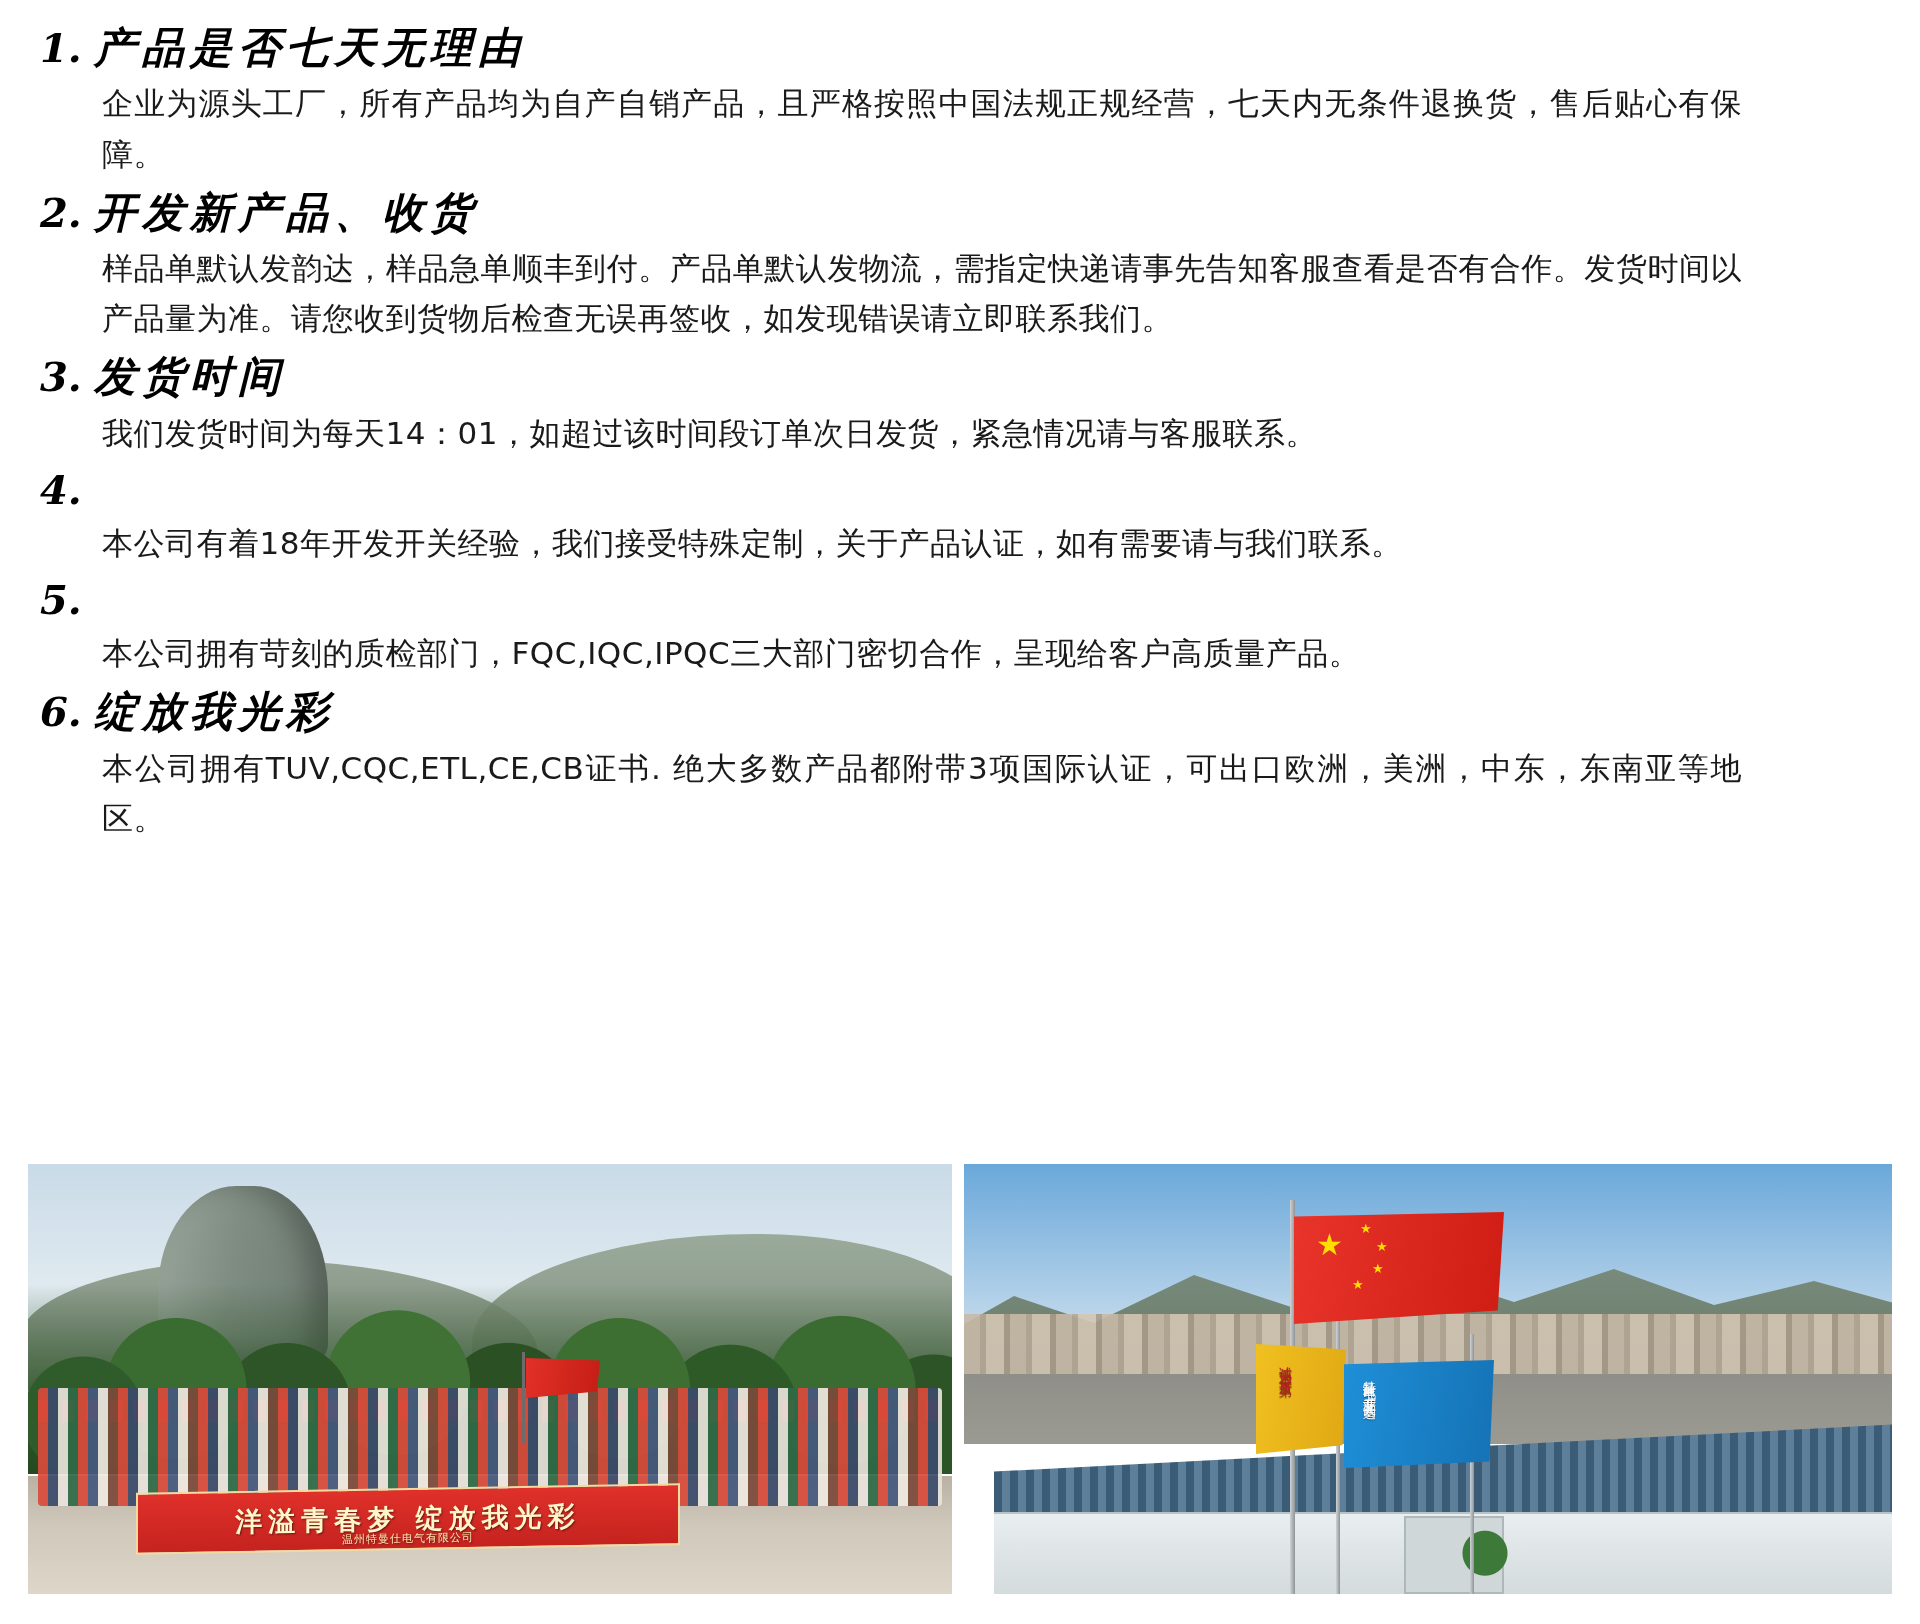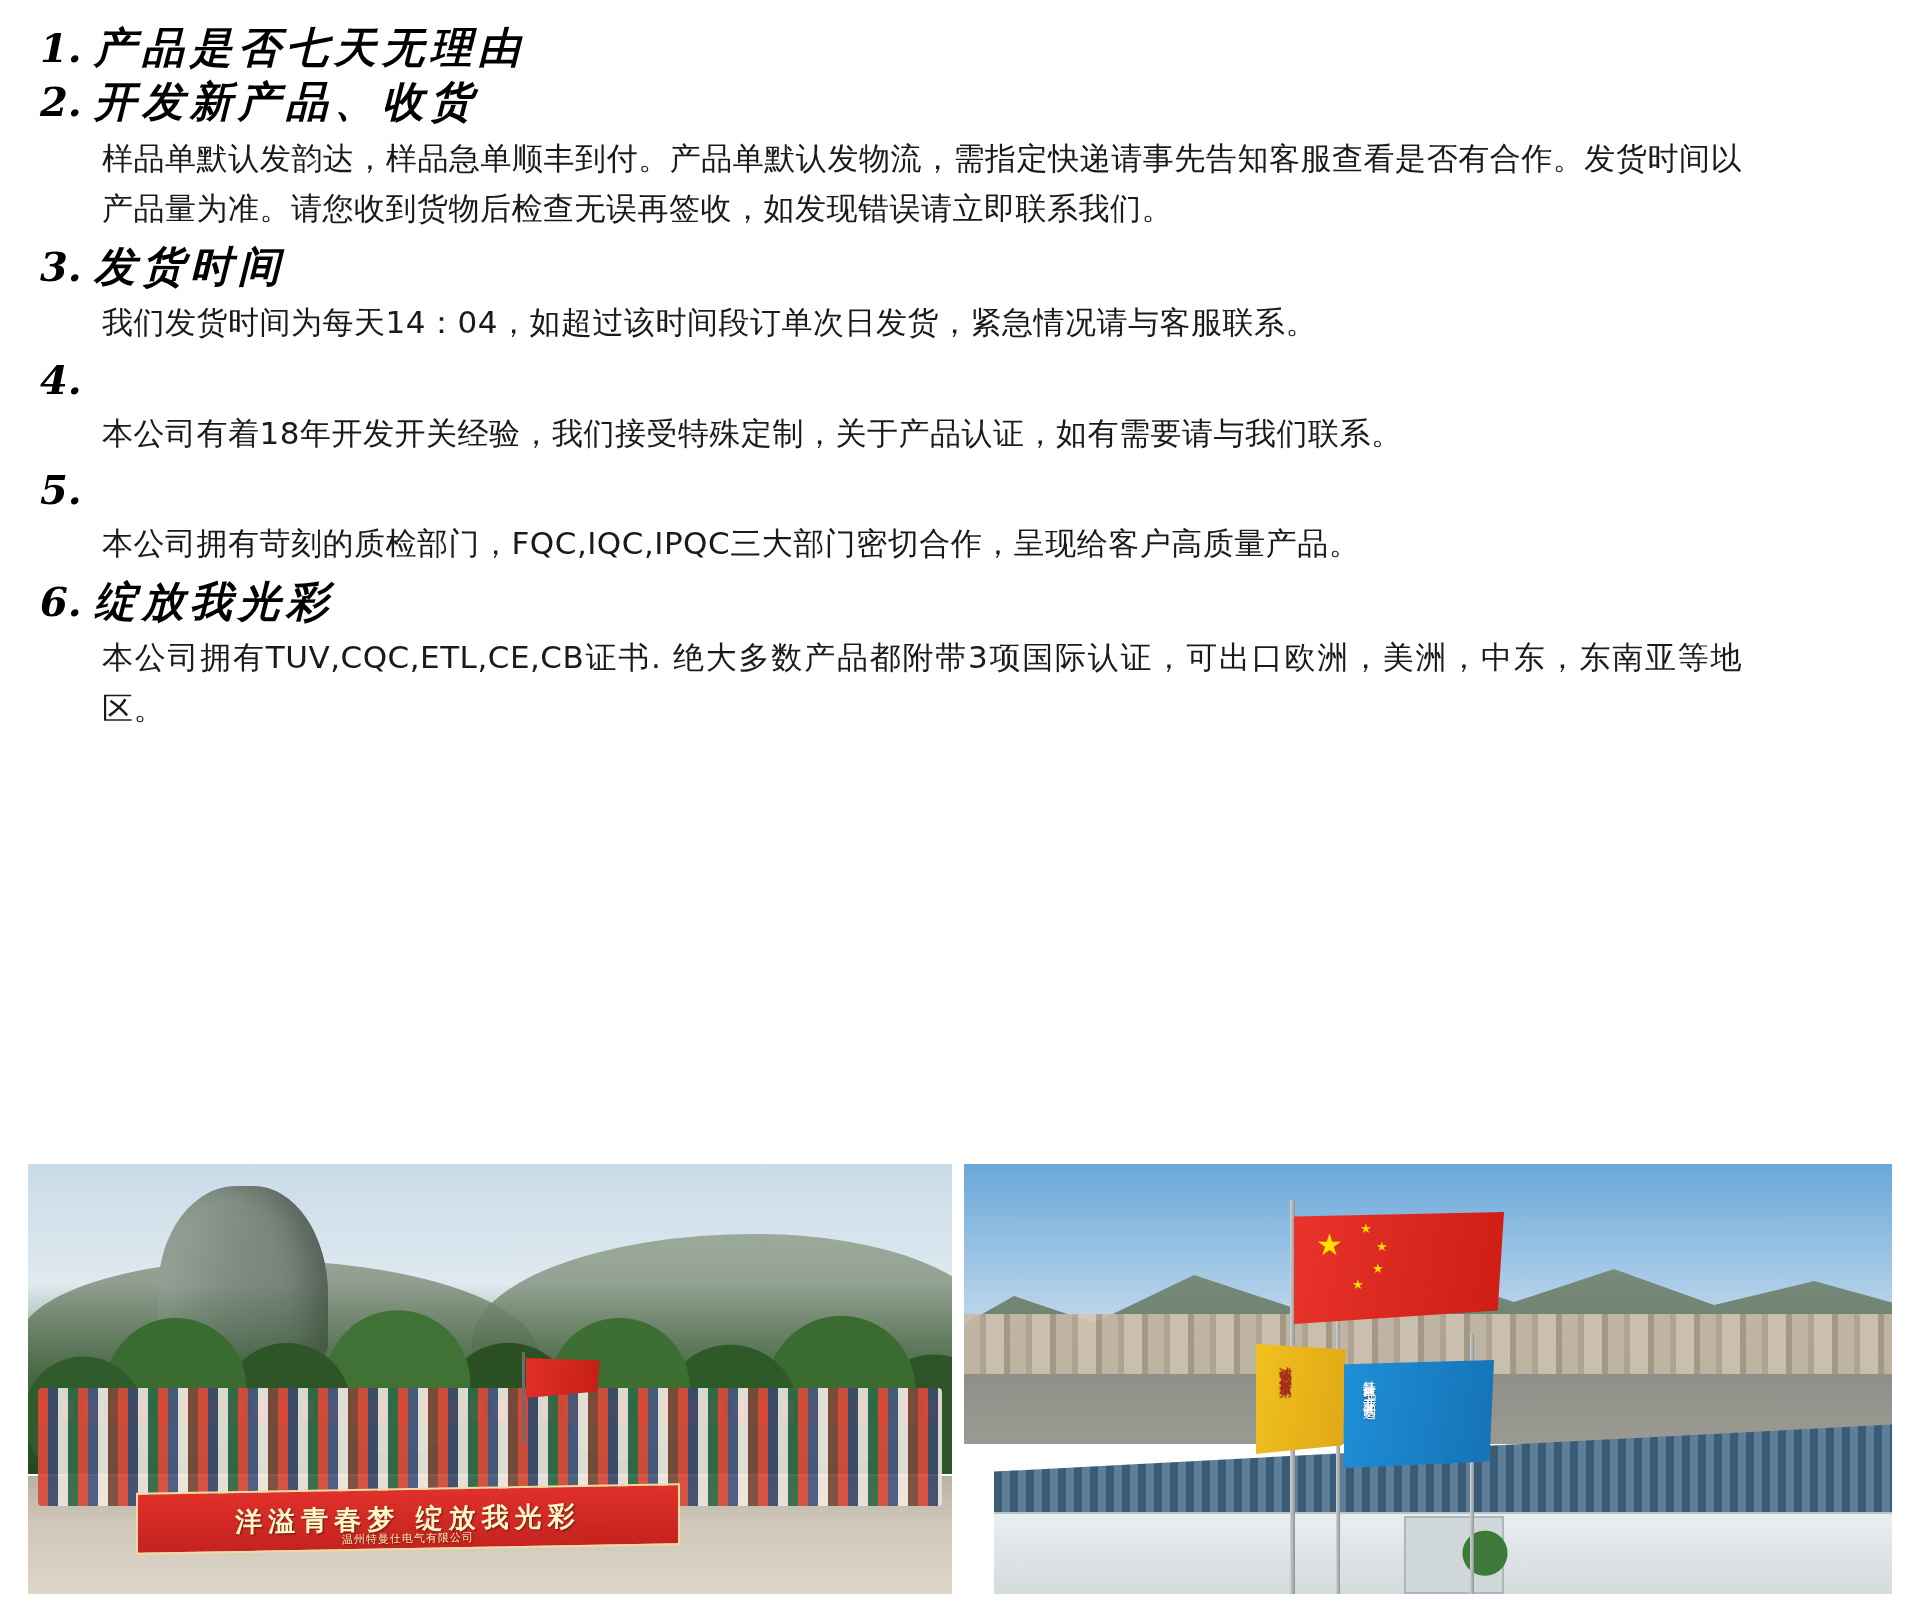--- a/index.html
+++ b/index.html
@@ -241,36 +241,37 @@
 
 <div class="page">
 
   <ul class="faq-list">
 
     <li class="faq-item">
       <div class="q-line">
         <span class="q-num">1.</span>
         <span class="q-text">产品是否七天无理由</span>
       </div>
+      <p class="a-text">企业为源头工厂，所有产品均为自产自销产品，且严格按照中国法规正规经营，七天内无条件退换货，售后贴心有保障。</p>
     </li>
 
     <li class="faq-item">
       <div class="q-line">
         <span class="q-num">2.</span>
         <span class="q-text">开发新产品、收货</span>
       </div>
       <p class="a-text">样品单默认发韵达，样品急单顺丰到付。产品单默认发物流，需指定快递请事先告知客服查看是否有合作。发货时间以产品量为准。请您收到货物后检查无误再签收，如发现错误请立即联系我们。</p>
     </li>
 
     <li class="faq-item">
       <div class="q-line">
         <span class="q-num">3.</span>
         <span class="q-text">发货时间</span>
       </div>
-      <p class="a-text">我们发货时间为每天14：04，如超过该时间段订单次日发货，紧急情况请与客服联系。</p>
+      <p class="a-text">我们发货时间为每天14：01，如超过该时间段订单次日发货，紧急情况请与客服联系。</p>
     </li>
 
     <li class="faq-item">
       <div class="q-line">
         <span class="q-num">4.</span>
       </div>
       <p class="a-text">本公司有着18年开发开关经验，我们接受特殊定制，关于产品认证，如有需要请与我们联系。</p>
     </li>
 
     <li class="faq-item">

